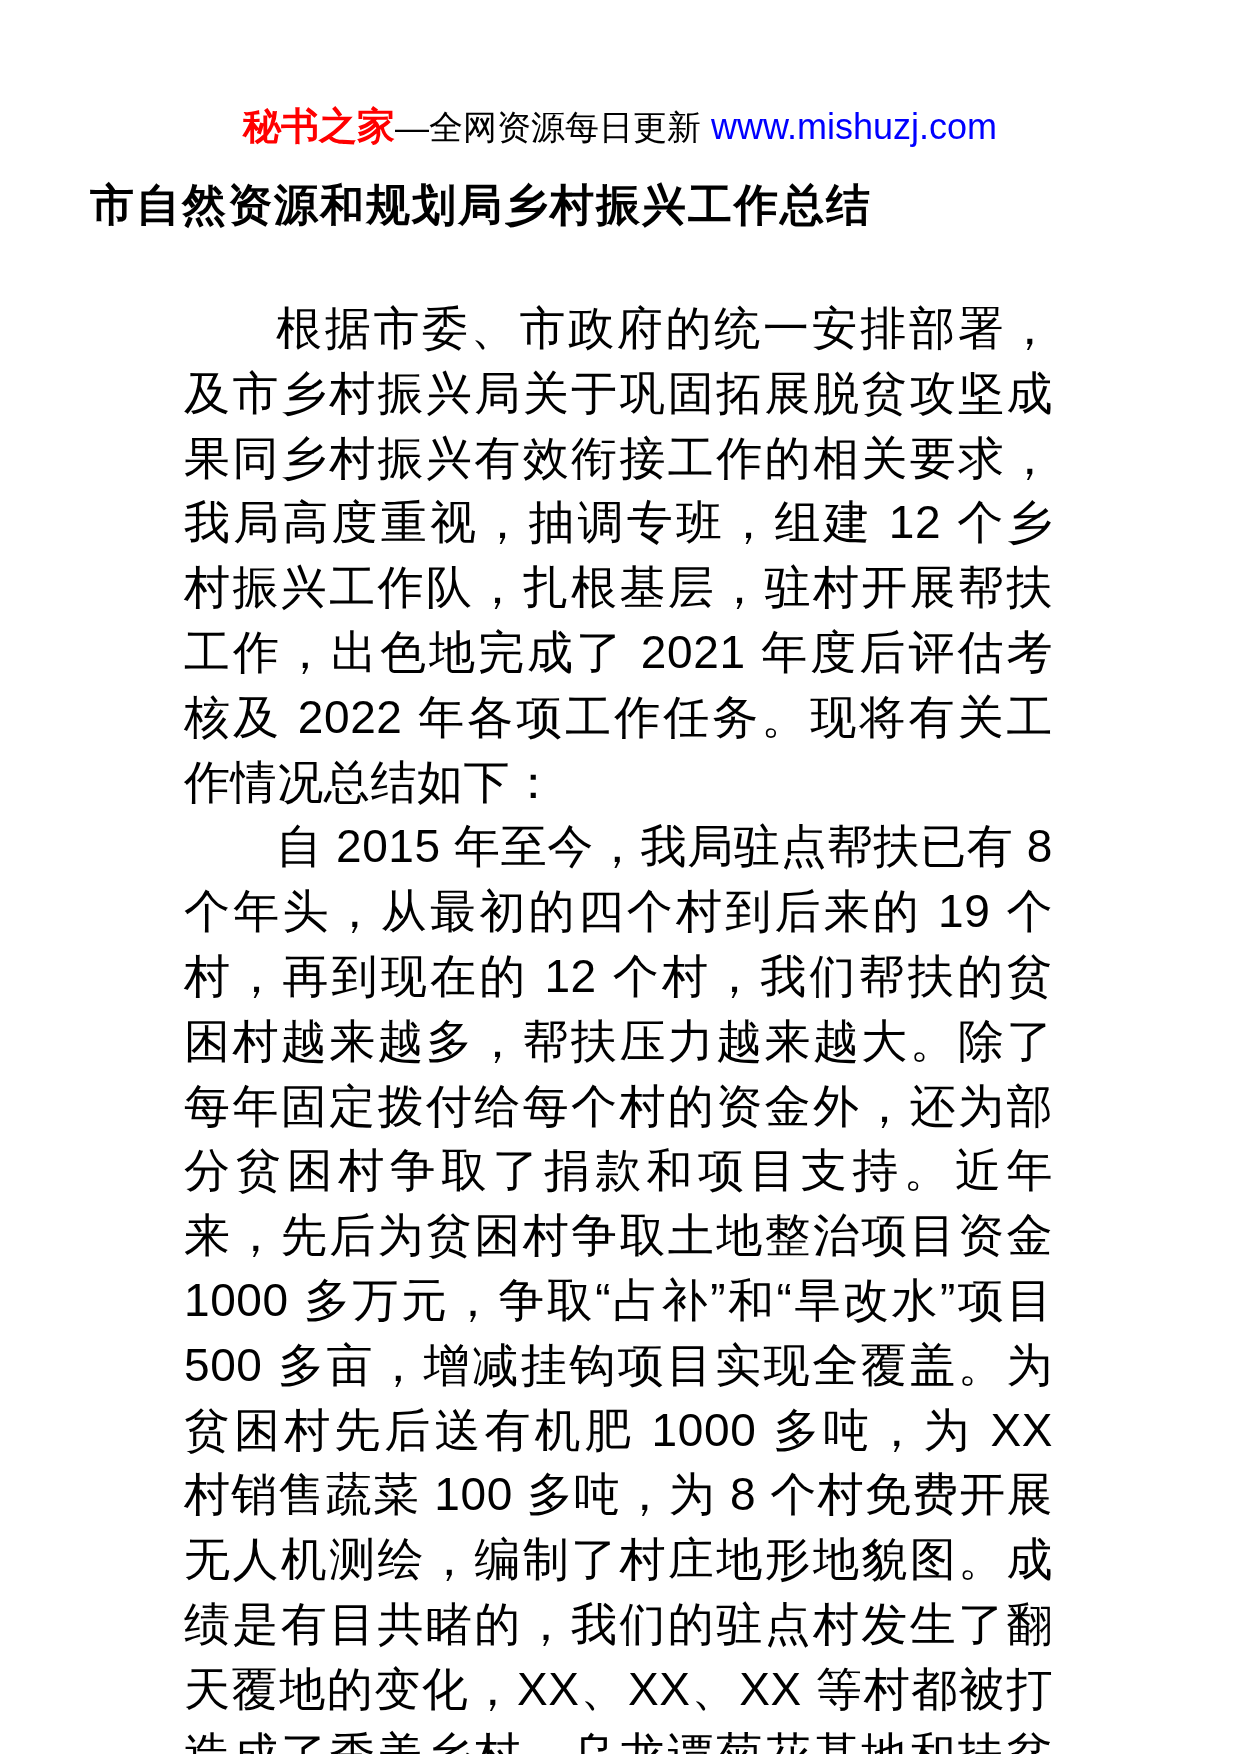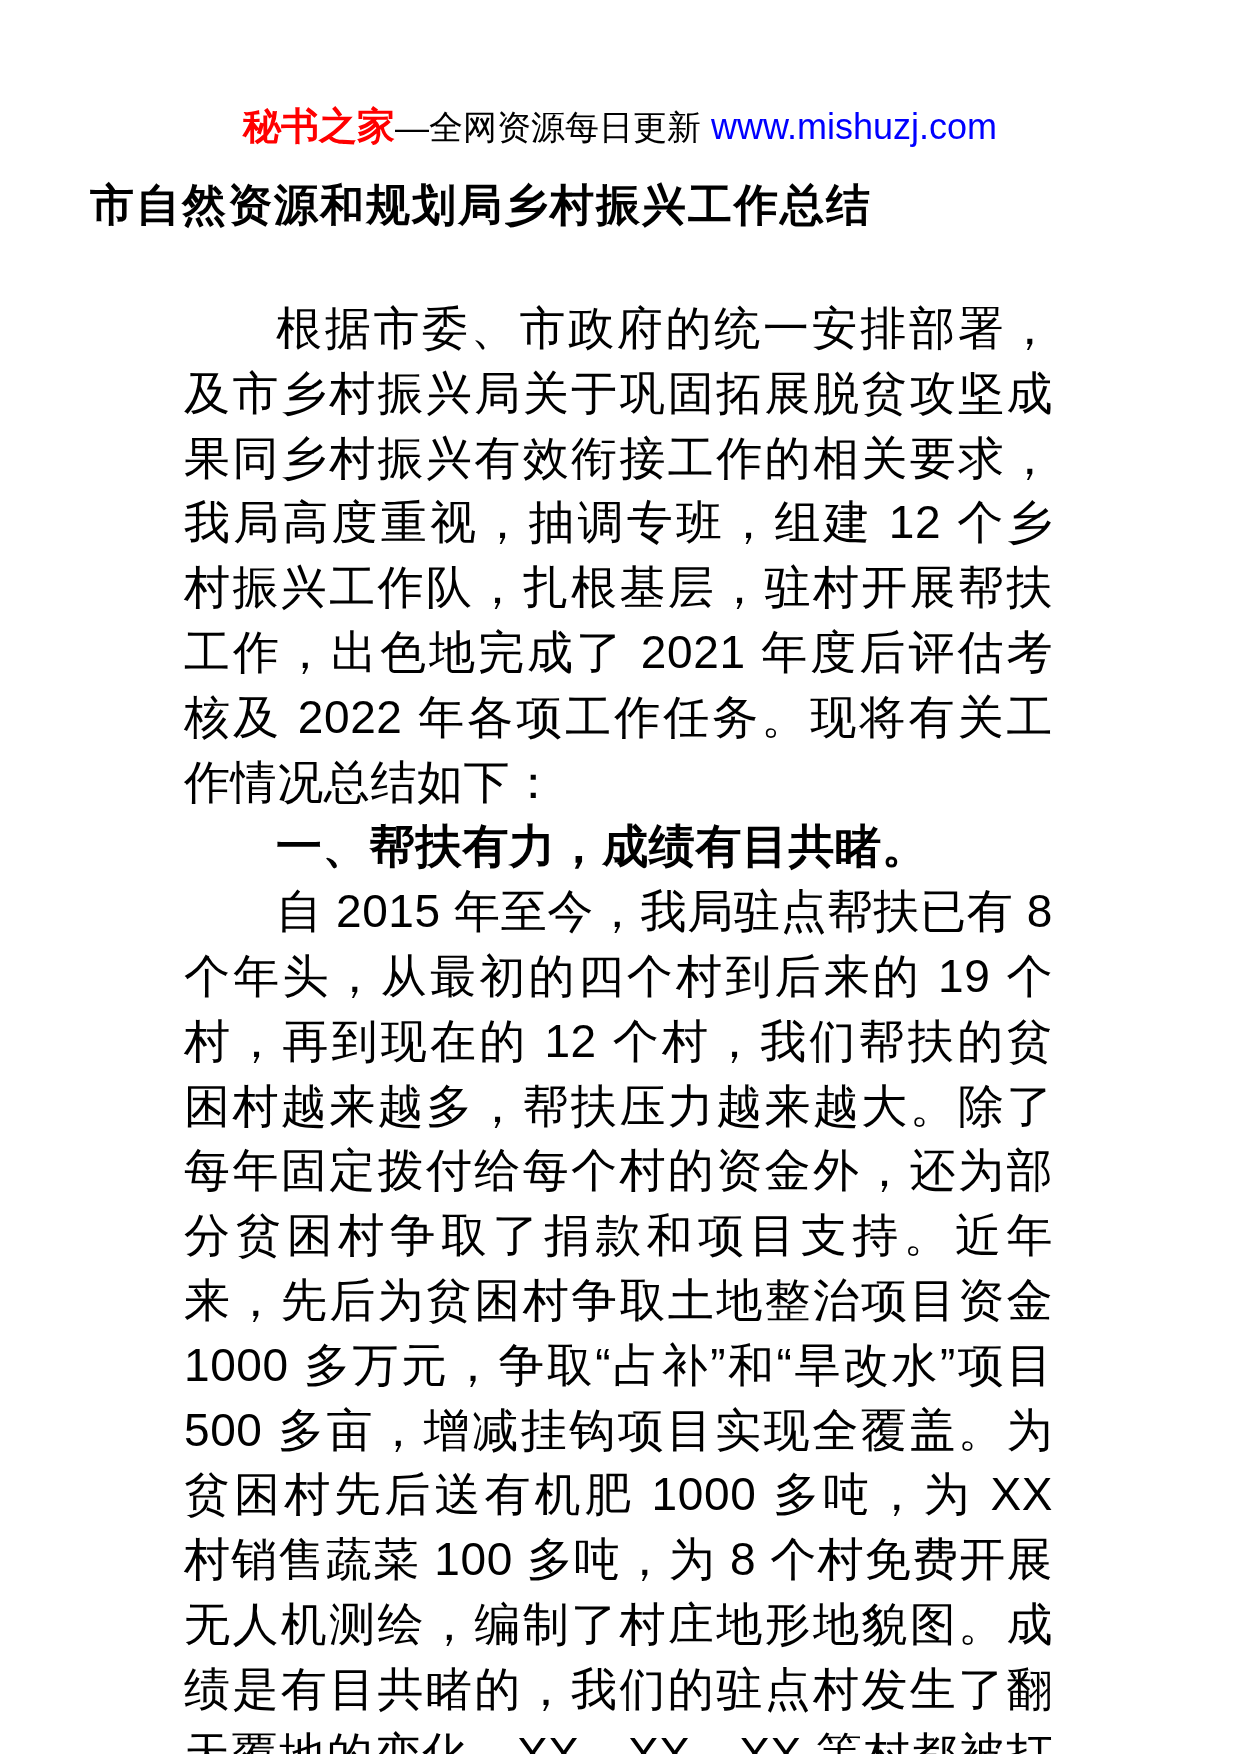--- a/index.html
+++ b/index.html
@@ -74,17 +74,16 @@
 <div class="page">
 
   <div class="site-header">
     <span class="brand">秘书之家</span><span class="tagline">—全网资源每日更新</span><a class="url" href="#">www.mishuzj.com</a>
   </div>
 
   <h1 class="doc-title">市自然资源和规划局乡村振兴工作总结</h1>
 
   <div class="doc-body">
     <p>根据市委、市政府的统一安排部署，及市乡村振兴局关于巩固拓展脱贫攻坚成果同乡村振兴有效衔接工作的相关要求，我局高度重视，抽调专班，组建 12 个乡村振兴工作队，扎根基层，驻村开展帮扶工作，出色地完成了 2021 年度后评估考核及 2022 年各项工作任务。现将有关工作情况总结如下：</p>
-    <p class="heading">一、帮扶有力，成绩有目共睹。</p>
     <p>自 2015 年至今，我局驻点帮扶已有 8 个年头，从最初的四个村到后来的 19 个村，再到现在的 12 个村，我们帮扶的贫困村越来越多，帮扶压力越来越大。除了每年固定拨付给每个村的资金外，还为部分贫困村争取了捐款和项目支持。近年来，先后为贫困村争取土地整治项目资金 1000 多万元，争取“占补”和“旱改水”项目 500 多亩，增减挂钩项目实现全覆盖。为贫困村先后送有机肥 1000 多吨，为 XX 村销售蔬菜 100 多吨，为 8 个村免费开展无人机测绘，编制了村庄地形地貌图。成绩是有目共睹的，我们的驻点村发生了翻天覆地的变化，XX、XX、XX 等村都被打造成了秀美乡村，乌龙谭菊花基地和扶贫车间多次被上级媒体报道，XX 村的巨变还登上了《中国自然资源报》头版。连续多年，我局被评为全市精准扶贫工作先</p>
   </div>
 
 </div>
 
 </body></html>

